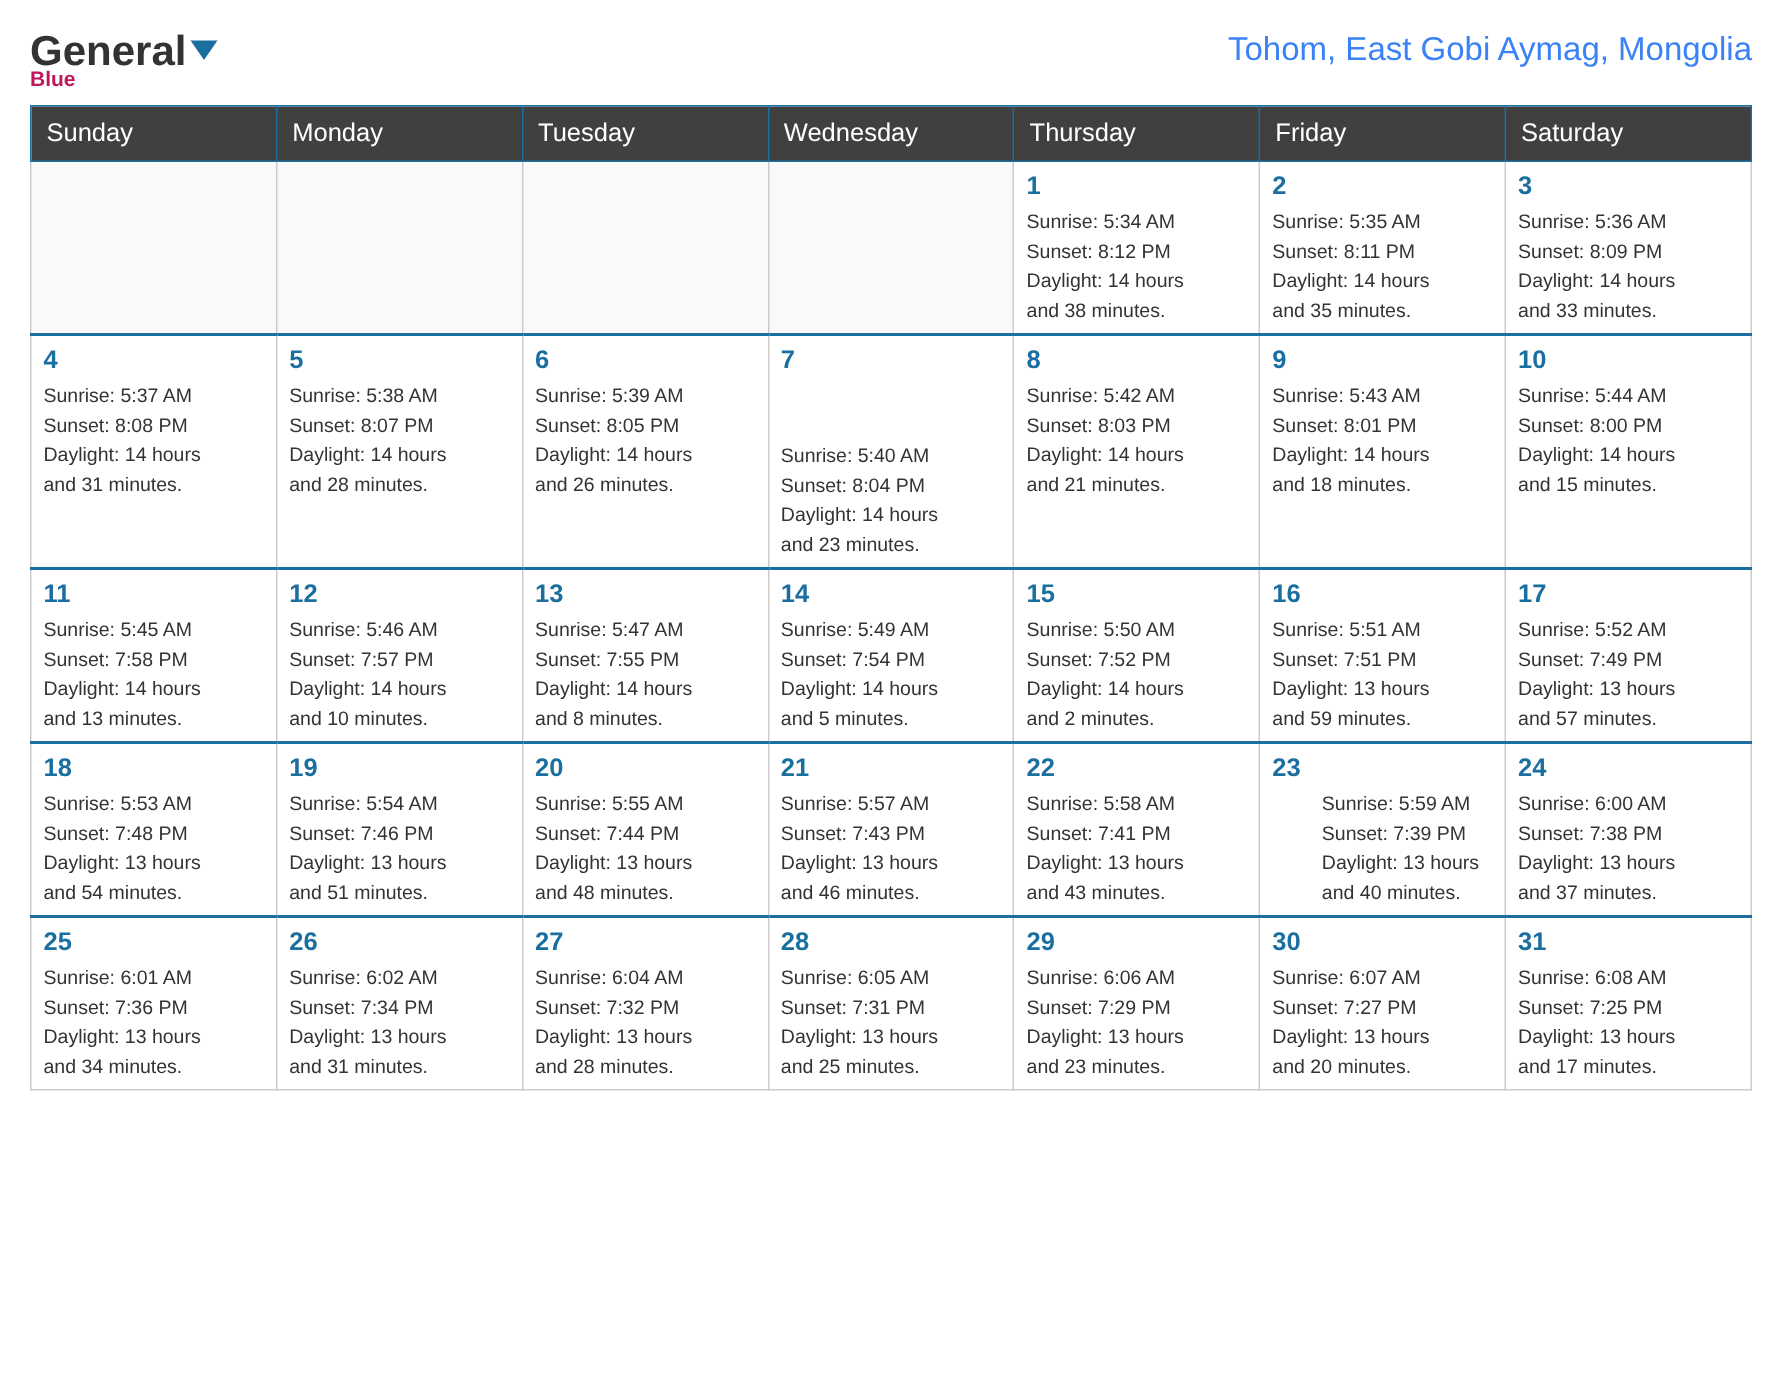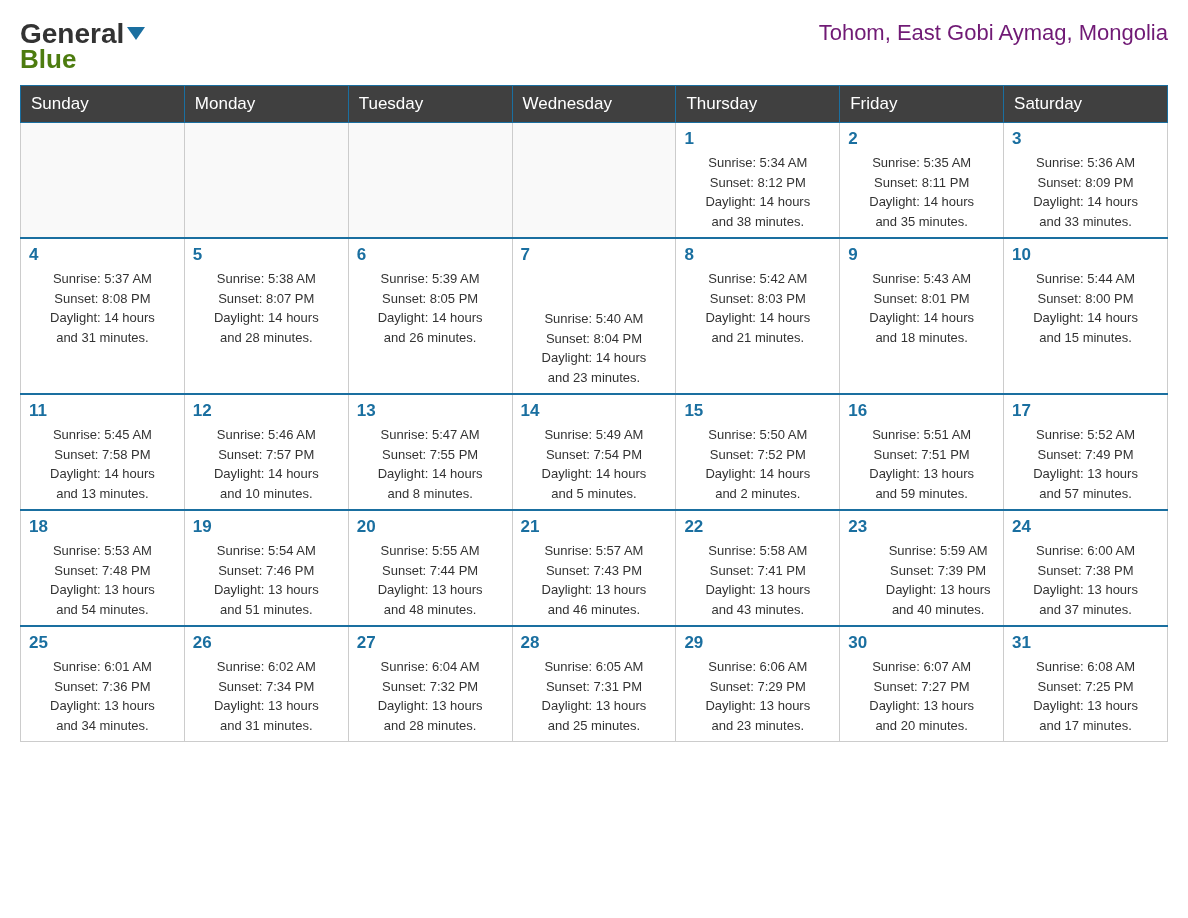--- a/index.html
+++ b/index.html
@@ -22,36 +22,36 @@
       align-items: flex-start;
       text-align: center;
     }
     .logo-text {
       font-size: 28px;
       font-weight: bold;
       color: #333;
       line-height: 1;
     }
     .logo-line2 {
-      font-size: 26px;
+      font-size: 14px;
       font-weight: bold;
-      color: #4d7c0f;
+      color: #be185d;
       margin-top: -4px;
     }
     .title-block {
       text-align: right;
     }
     .month-year {
       font-size: 52px;
       font-weight: normal;
       color: #222;
     }
     .location {
       font-size: 22px;
-      color: #701a75;
+      color: #3b82f6;
       font-weight: normal;
     }
     .calendar {
       width: 100%;
       border-collapse: collapse;
       margin-top: 5px;
     }
     .calendar th {
       background-color: #404040;
       color: #fff;
@@ -77,21 +77,20 @@
       display: block;
       margin-bottom: 4px;
     }
     .empty-cell {
       background: #f9f9f9;
     }
     .day-info {
       font-size: 13px;
       line-height: 1.5;
       color: #333;
-      text-align: center;
     }
     .row-separator td {
       border-top: 2px solid #1a6fa0;
     }
   </style>
 </head>
 <body>
 
 <div class="header">
   <div class="logo">

